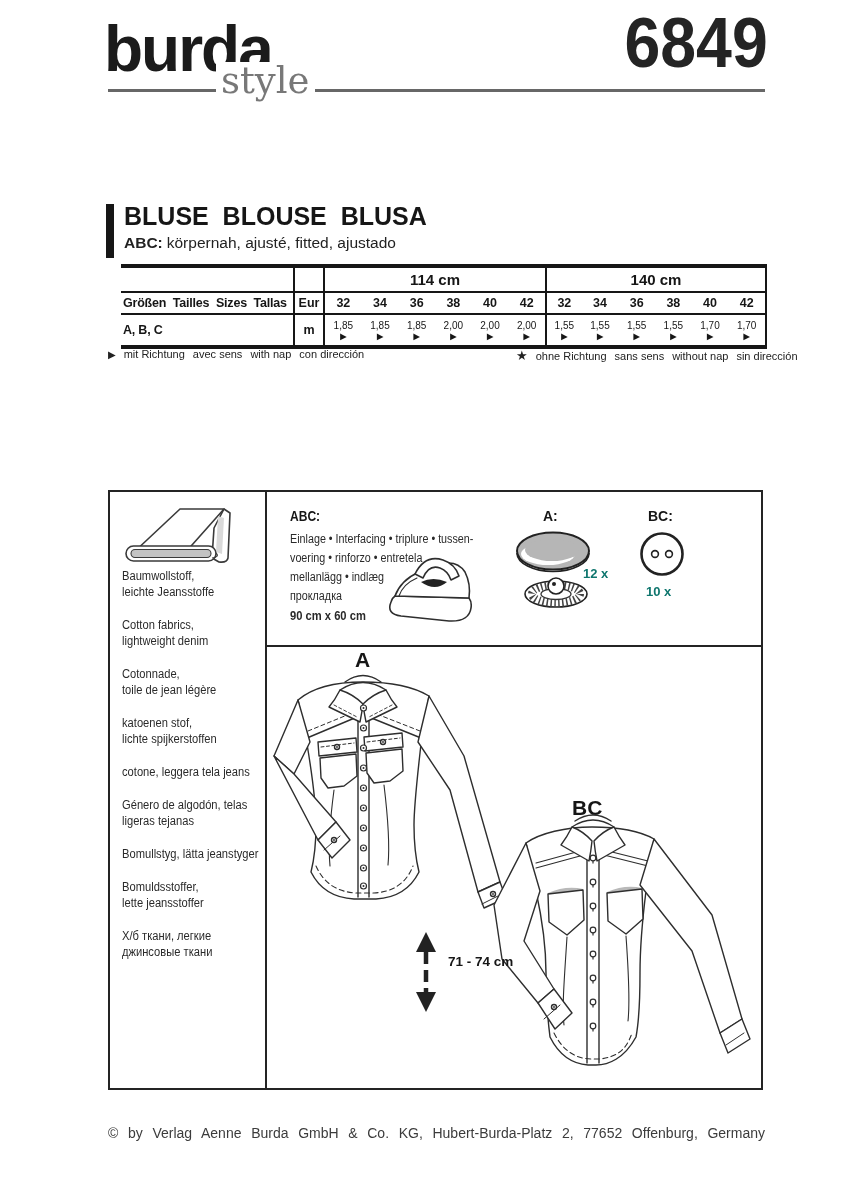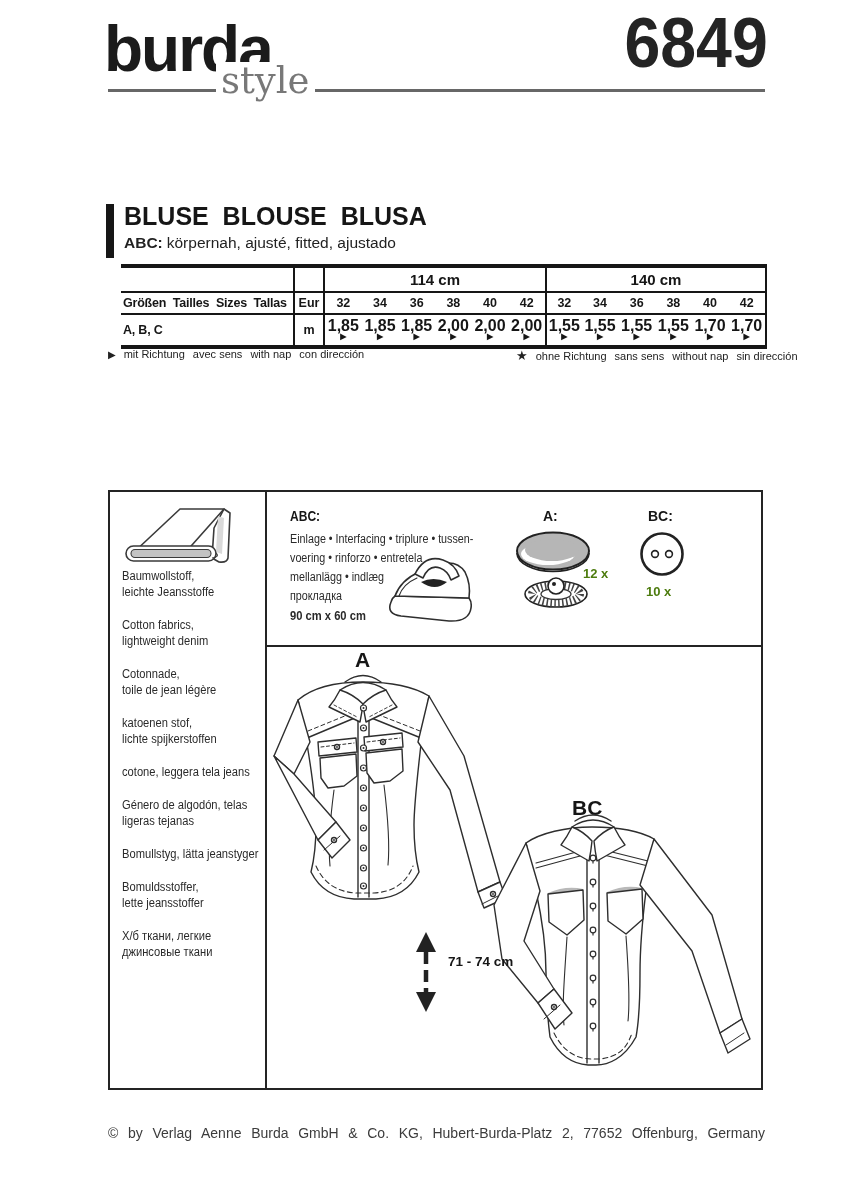--- a/index.html
+++ b/index.html
@@ -26,21 +26,21 @@
            grid-template-columns:174px 30px repeat(12,1fr);
            border-top:4px solid #161616;border-bottom:4px solid #161616;border-right:2px solid #161616;}
   .yt{display:flex;align-items:center;justify-content:center;font-weight:bold;color:#161616;}
   .r1{min-height:23px;border-bottom:2px solid #161616;font-size:15px;}
   .r2{min-height:20px;border-bottom:2px solid #161616;font-size:12.5px;}
   .r3{min-height:30px;}
   .col-label{justify-content:flex-start;padding-left:2px;white-space:pre;border-right:2px solid #161616;font-size:12.5px;letter-spacing:-0.2px;}
   .col-eur{border-right:2px solid #161616;font-size:12.5px;}
   .g2{border-left:2px solid #161616;}
   .val-stack{display:flex;flex-direction:column;align-items:center;line-height:12px;}
-  .val-stack .val{font-size:16px;font-weight:bold;}
+  .val-stack .val{font-size:10px;font-weight:normal;}
   .val-stack .mark{font-size:8px;line-height:9px;color:#161616;}
 
   
   .legend{top:348px;font-size:11px;color:#222;display:flex;align-items:center;gap:8px;white-space:nowrap;}
   .legend .m-tri{font-size:10px;}
   .legend .m-star{font-size:13px;}
   .legend-left{left:108px;}
   .legend-right{left:516px;}
 
   
@@ -52,21 +52,21 @@
                transform:scaleX(.93);transform-origin:0 0;}
   .fabric-item{margin-bottom:17px;white-space:nowrap;}
 
   .interfacing{position:absolute;left:180px;top:16px;width:235px;color:#2a2a2a;
                transform:scaleX(.86);transform-origin:0 0;}
   .interfacing .hd{font-size:14px;font-weight:bold;margin-bottom:6px;color:#161616;}
   .interfacing .ln{font-size:12.5px;line-height:19px;white-space:nowrap;}
   .interfacing .dims{font-size:13px;font-weight:bold;line-height:20px;}
 
   .notion-label{font-size:14px;font-weight:bold;color:#161616;}
-  .notion-qty{font-size:13px;font-weight:bold;color:#4d7c0f;}
+  .notion-qty{font-size:13px;font-weight:bold;color:#0f766e;}
 
   .view-label{font-size:21px;font-weight:bold;color:#161616;}
   .length-note{font-size:13.5px;font-weight:bold;color:#161616;white-space:nowrap;}
 
   
   .footer-line1{left:108px;top:1100px;width:657px;font-size:14px;color:#3c3c3c;
                 text-align:justify;text-align-last:justify;margin-top:25px;}
   .footer-line2{left:108px;top:1123px;width:657px;display:flex;justify-content:space-between;
                 font-size:14px;color:#3c3c3c;}
   svg{display:block;}

